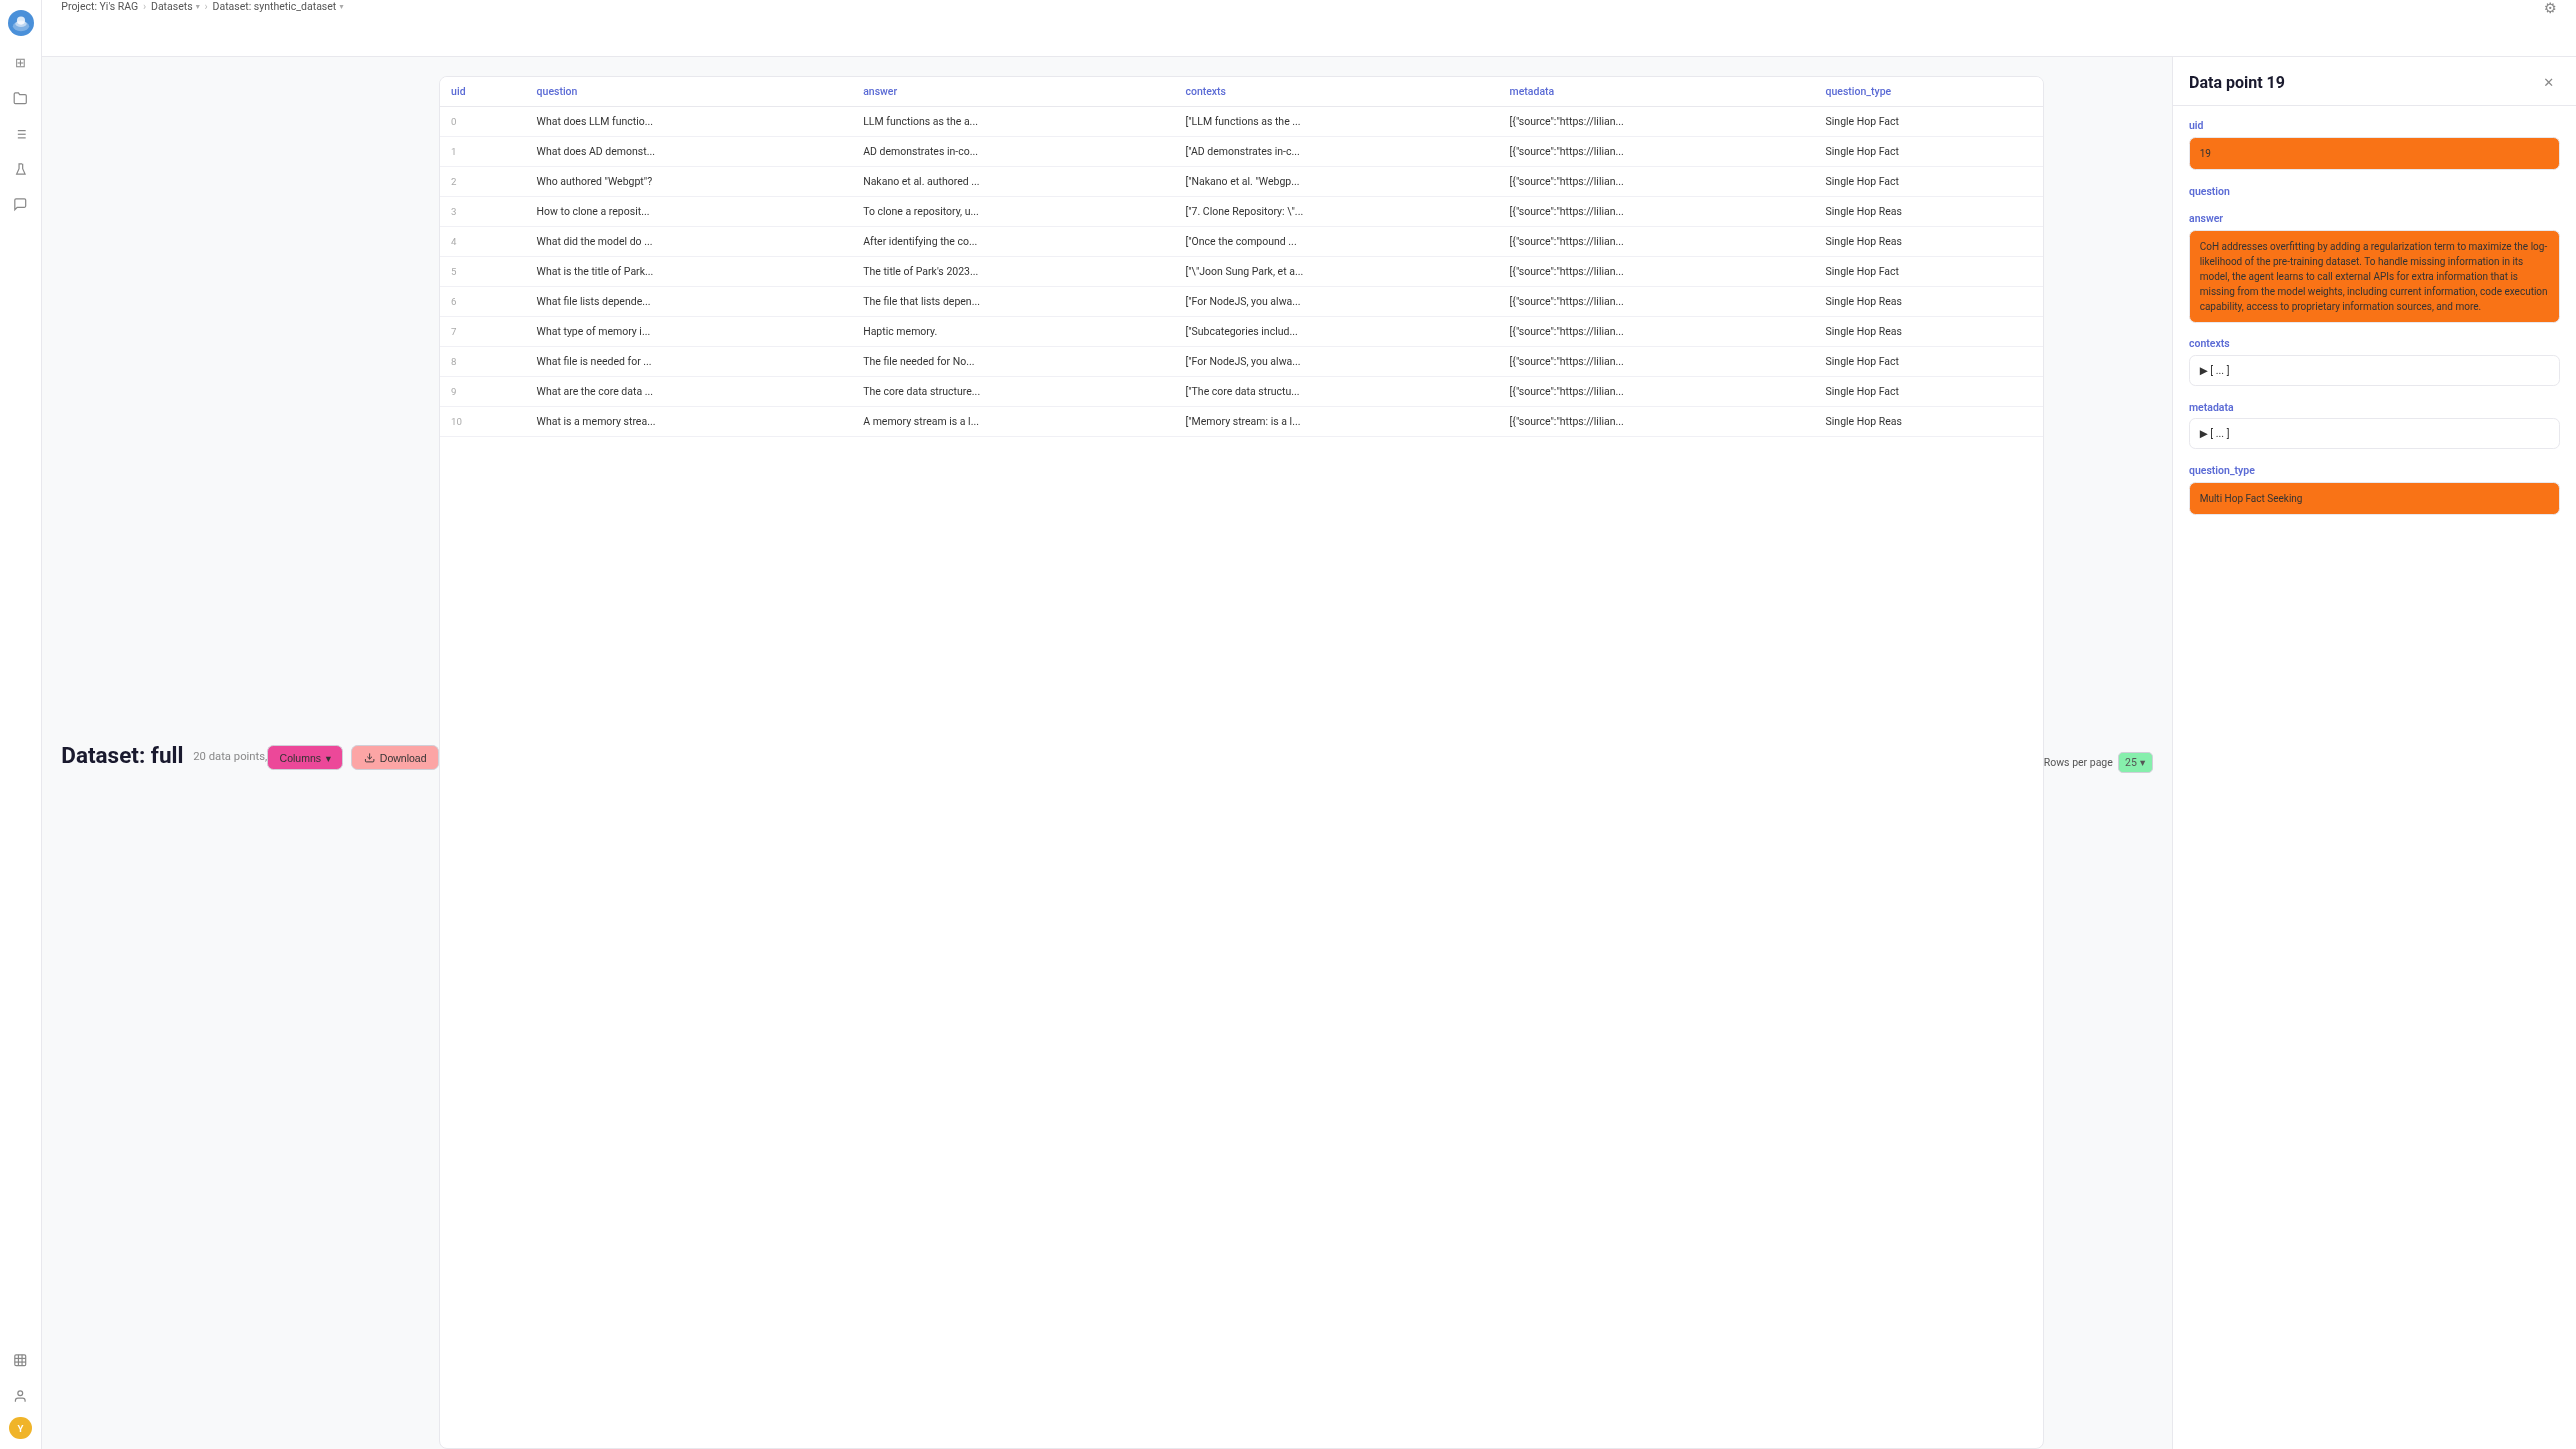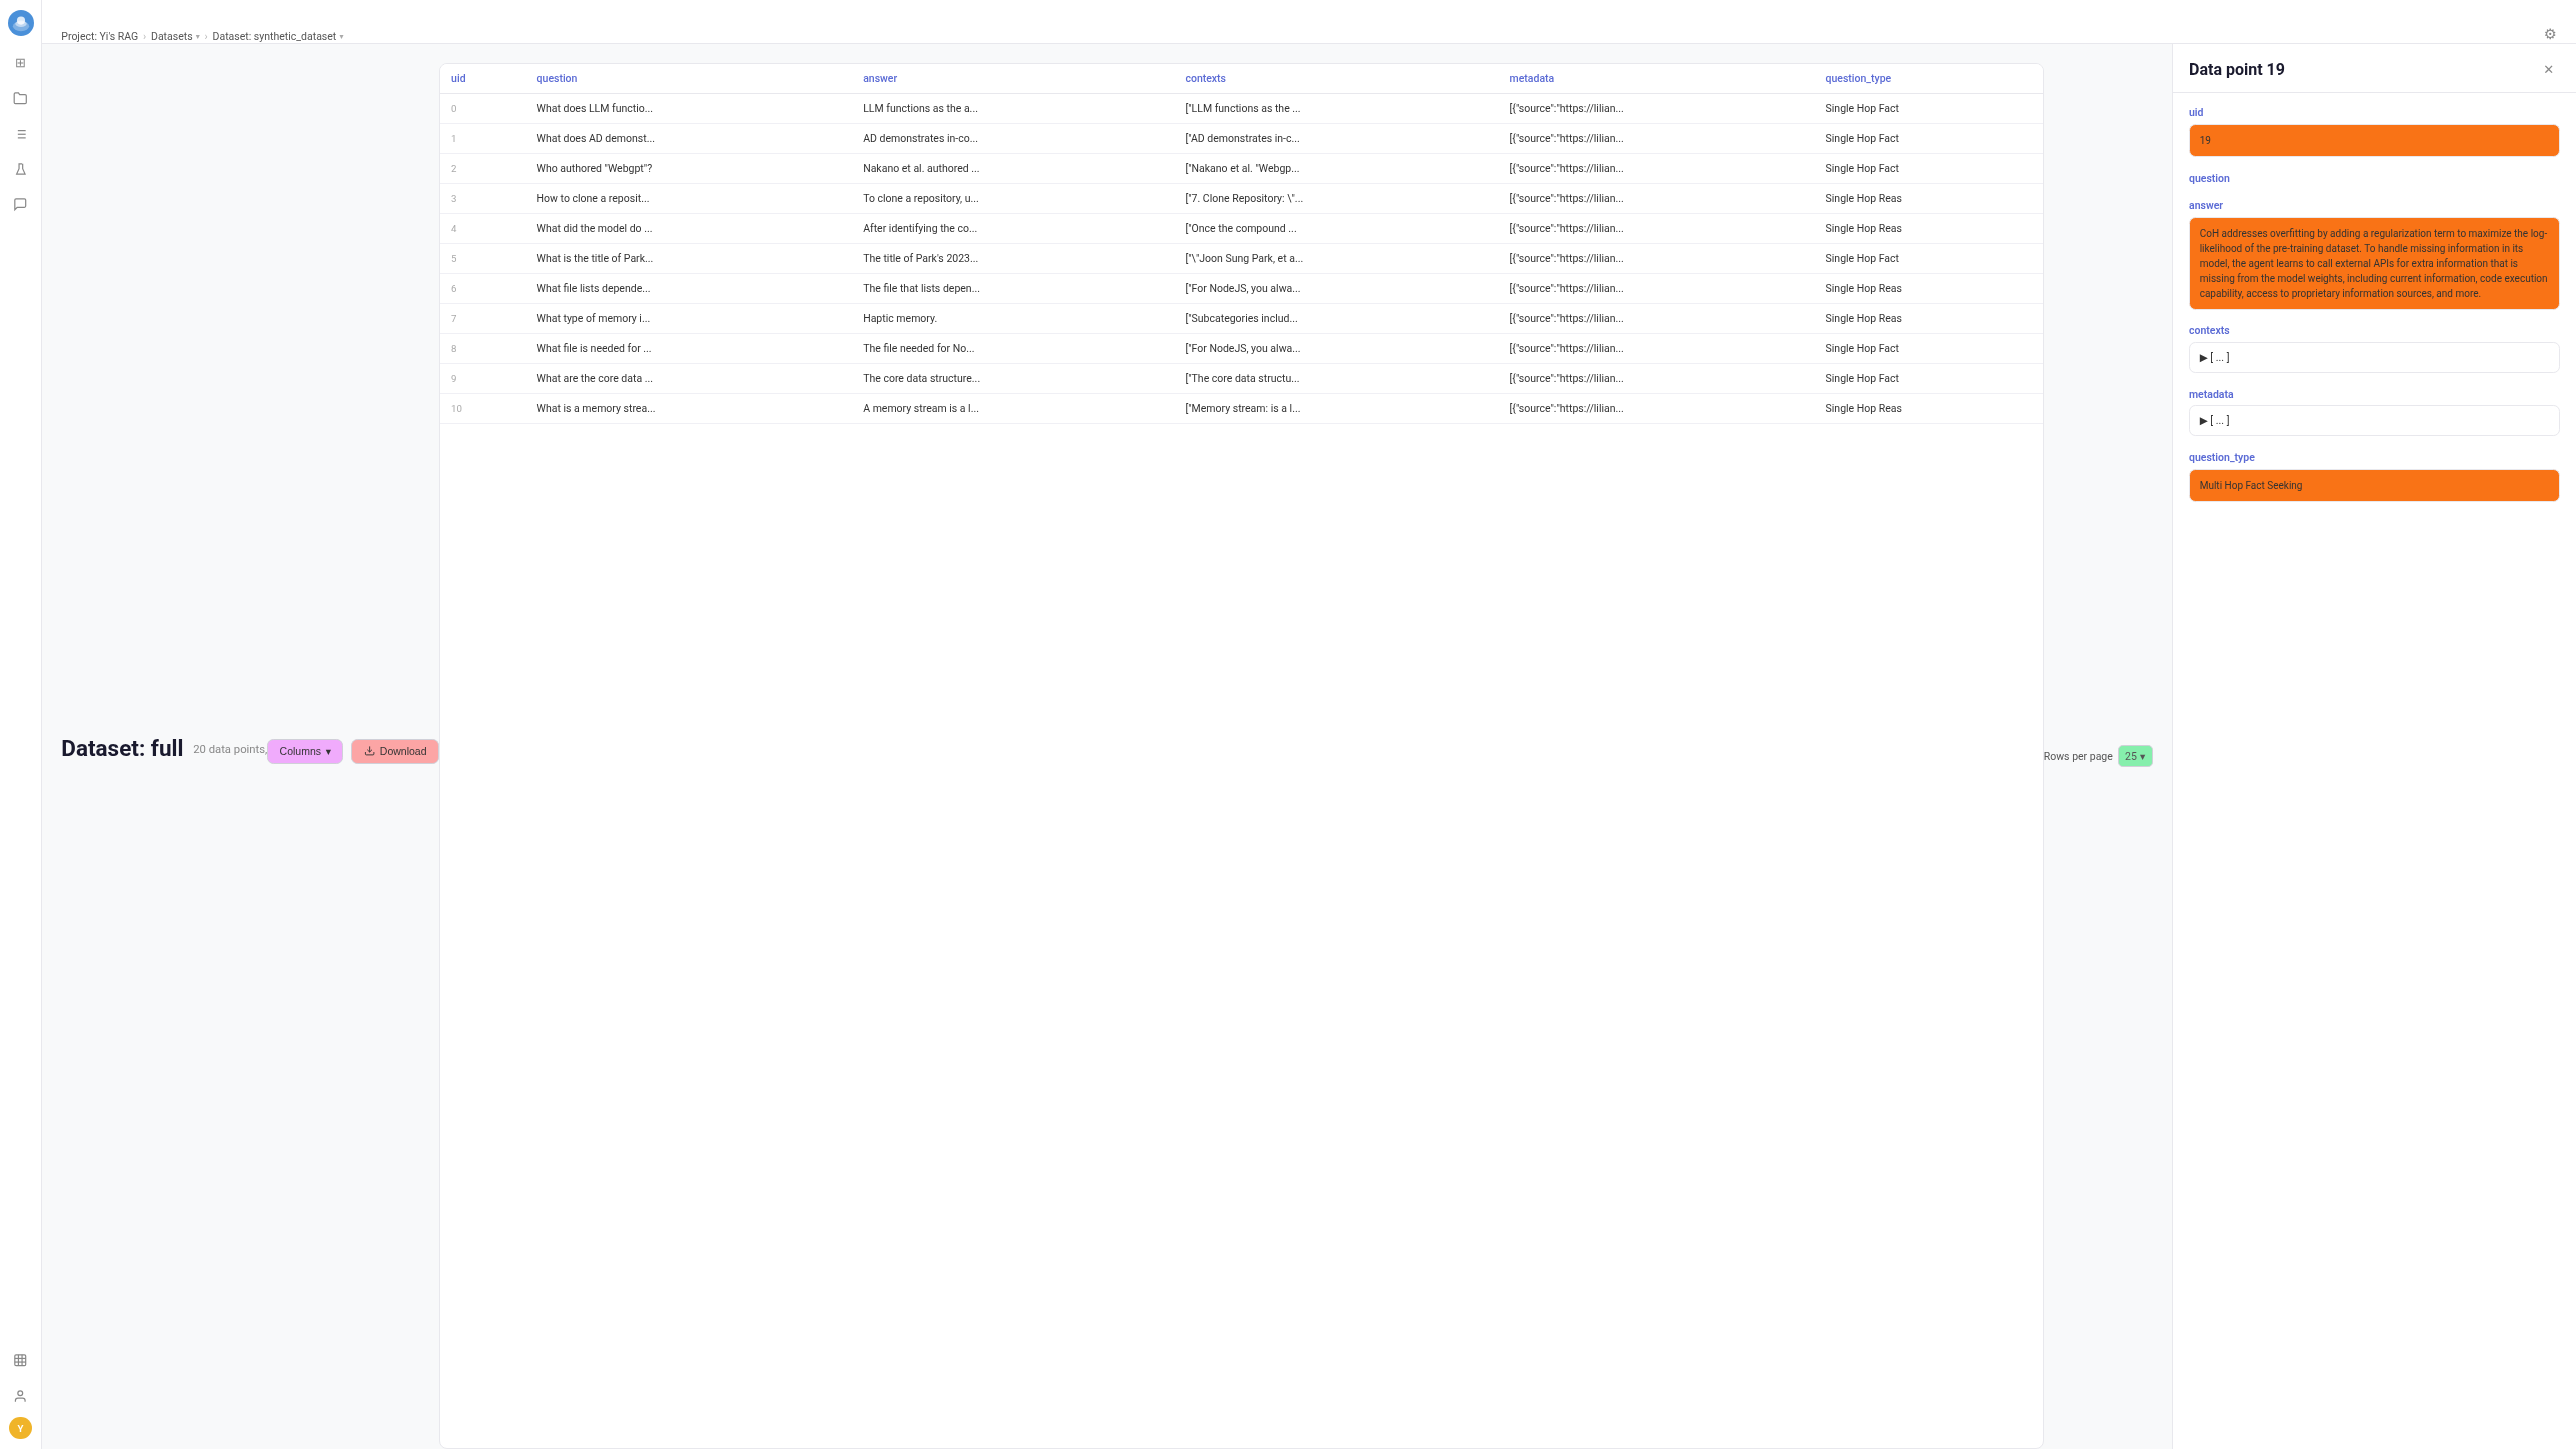--- a/index.html
+++ b/index.html
@@ -67,23 +67,23 @@
       display: flex;
       flex-direction: column;
       overflow: hidden;
     }
 
     
     .topbar {
       background: #fff;
       border-bottom: 0.8px solid #e8e8ed;
       padding: 0 19.3px;
-      height: 44px;
-      display: flex;
-      align-items: flex-end;
+      height: 57px;
+      display: flex;
+      align-items: flex-start;
       gap: 7px;
       flex-shrink: 0;
     }
     .breadcrumb {
       display: flex;
       align-items: center;
       gap: 4.8px;
       font-size: 10.5px;
       color: #555;
     }
@@ -137,21 +137,21 @@
       gap: 8px;
       margin-bottom: 9.7px;
     }
     .btn-columns {
       display: flex;
       align-items: center;
       gap: 4.8px;
       padding: 5.6px 11.3px;
       border: 0.8px solid #d0d0d8;
       border-radius: 6.4px;
-      background: #f0abfc;
+      background: #ec4899;
       cursor: pointer;
       font-size: 10.5px;
       color: #333;
     }
     .btn-download {
       display: flex;
       align-items: flex-start;
       gap: 4.8px;
       padding: 5.6px 11.3px;
       border: 0.8px solid #d0d0d8;

